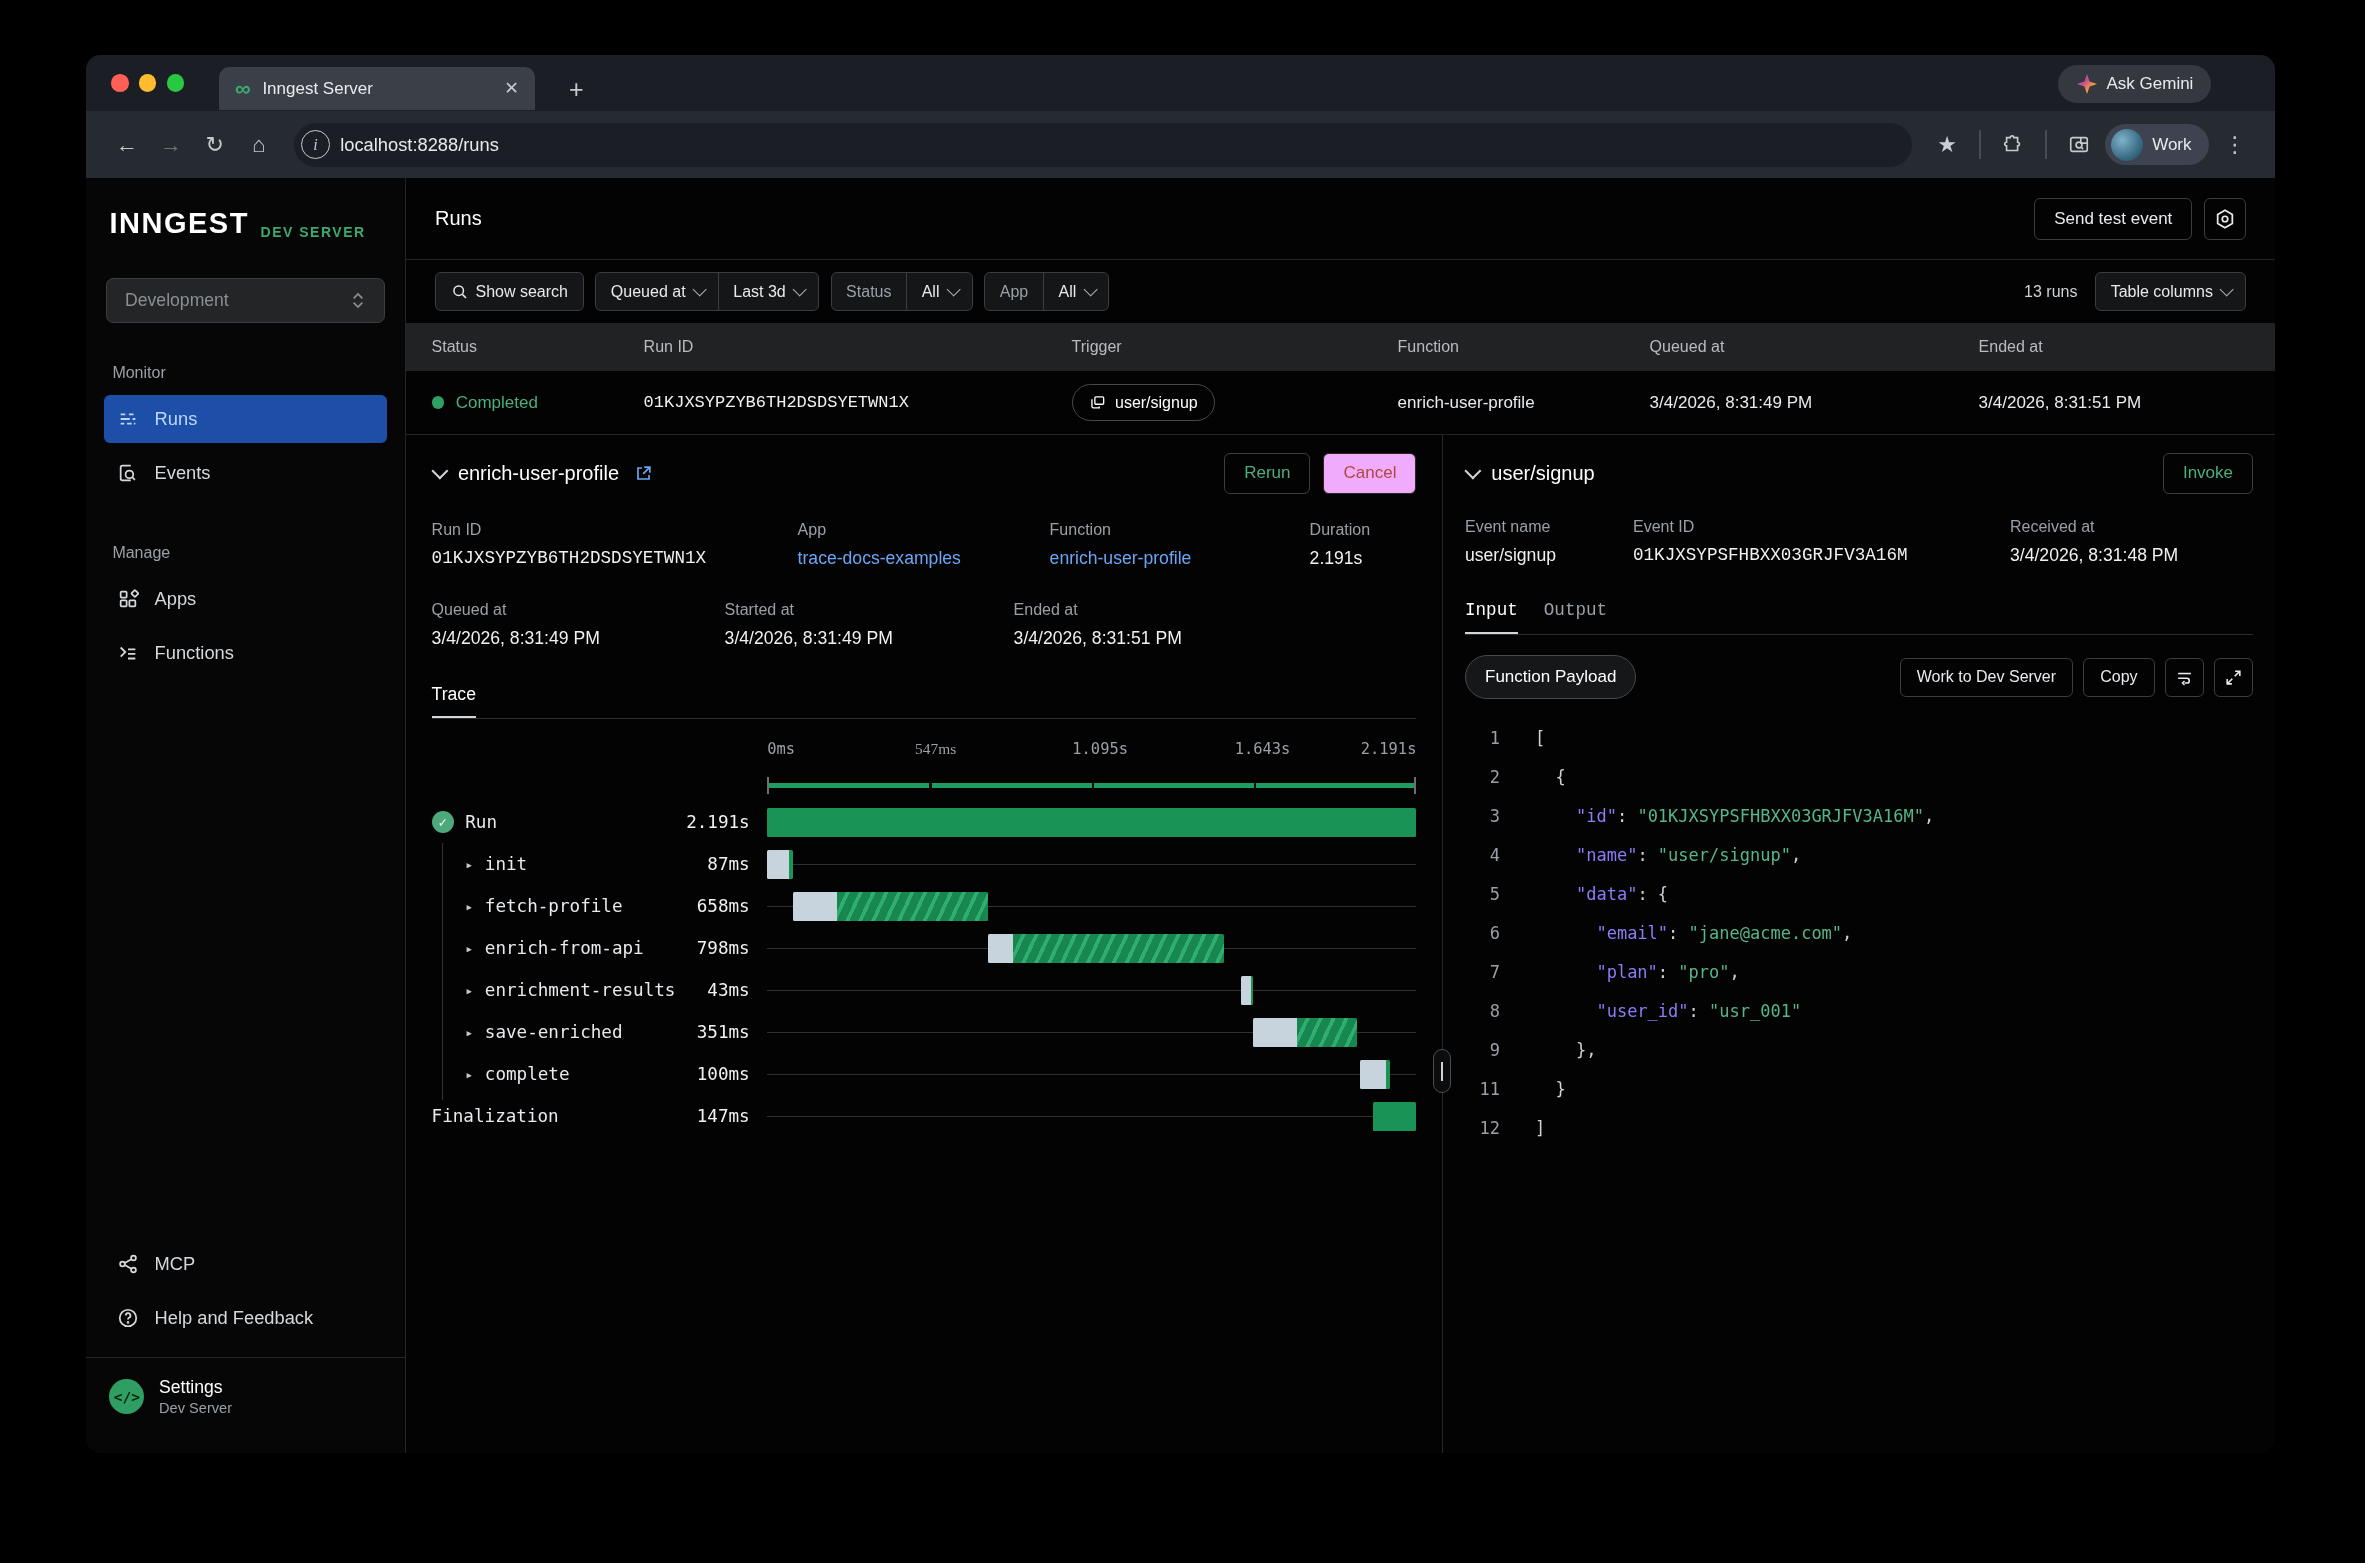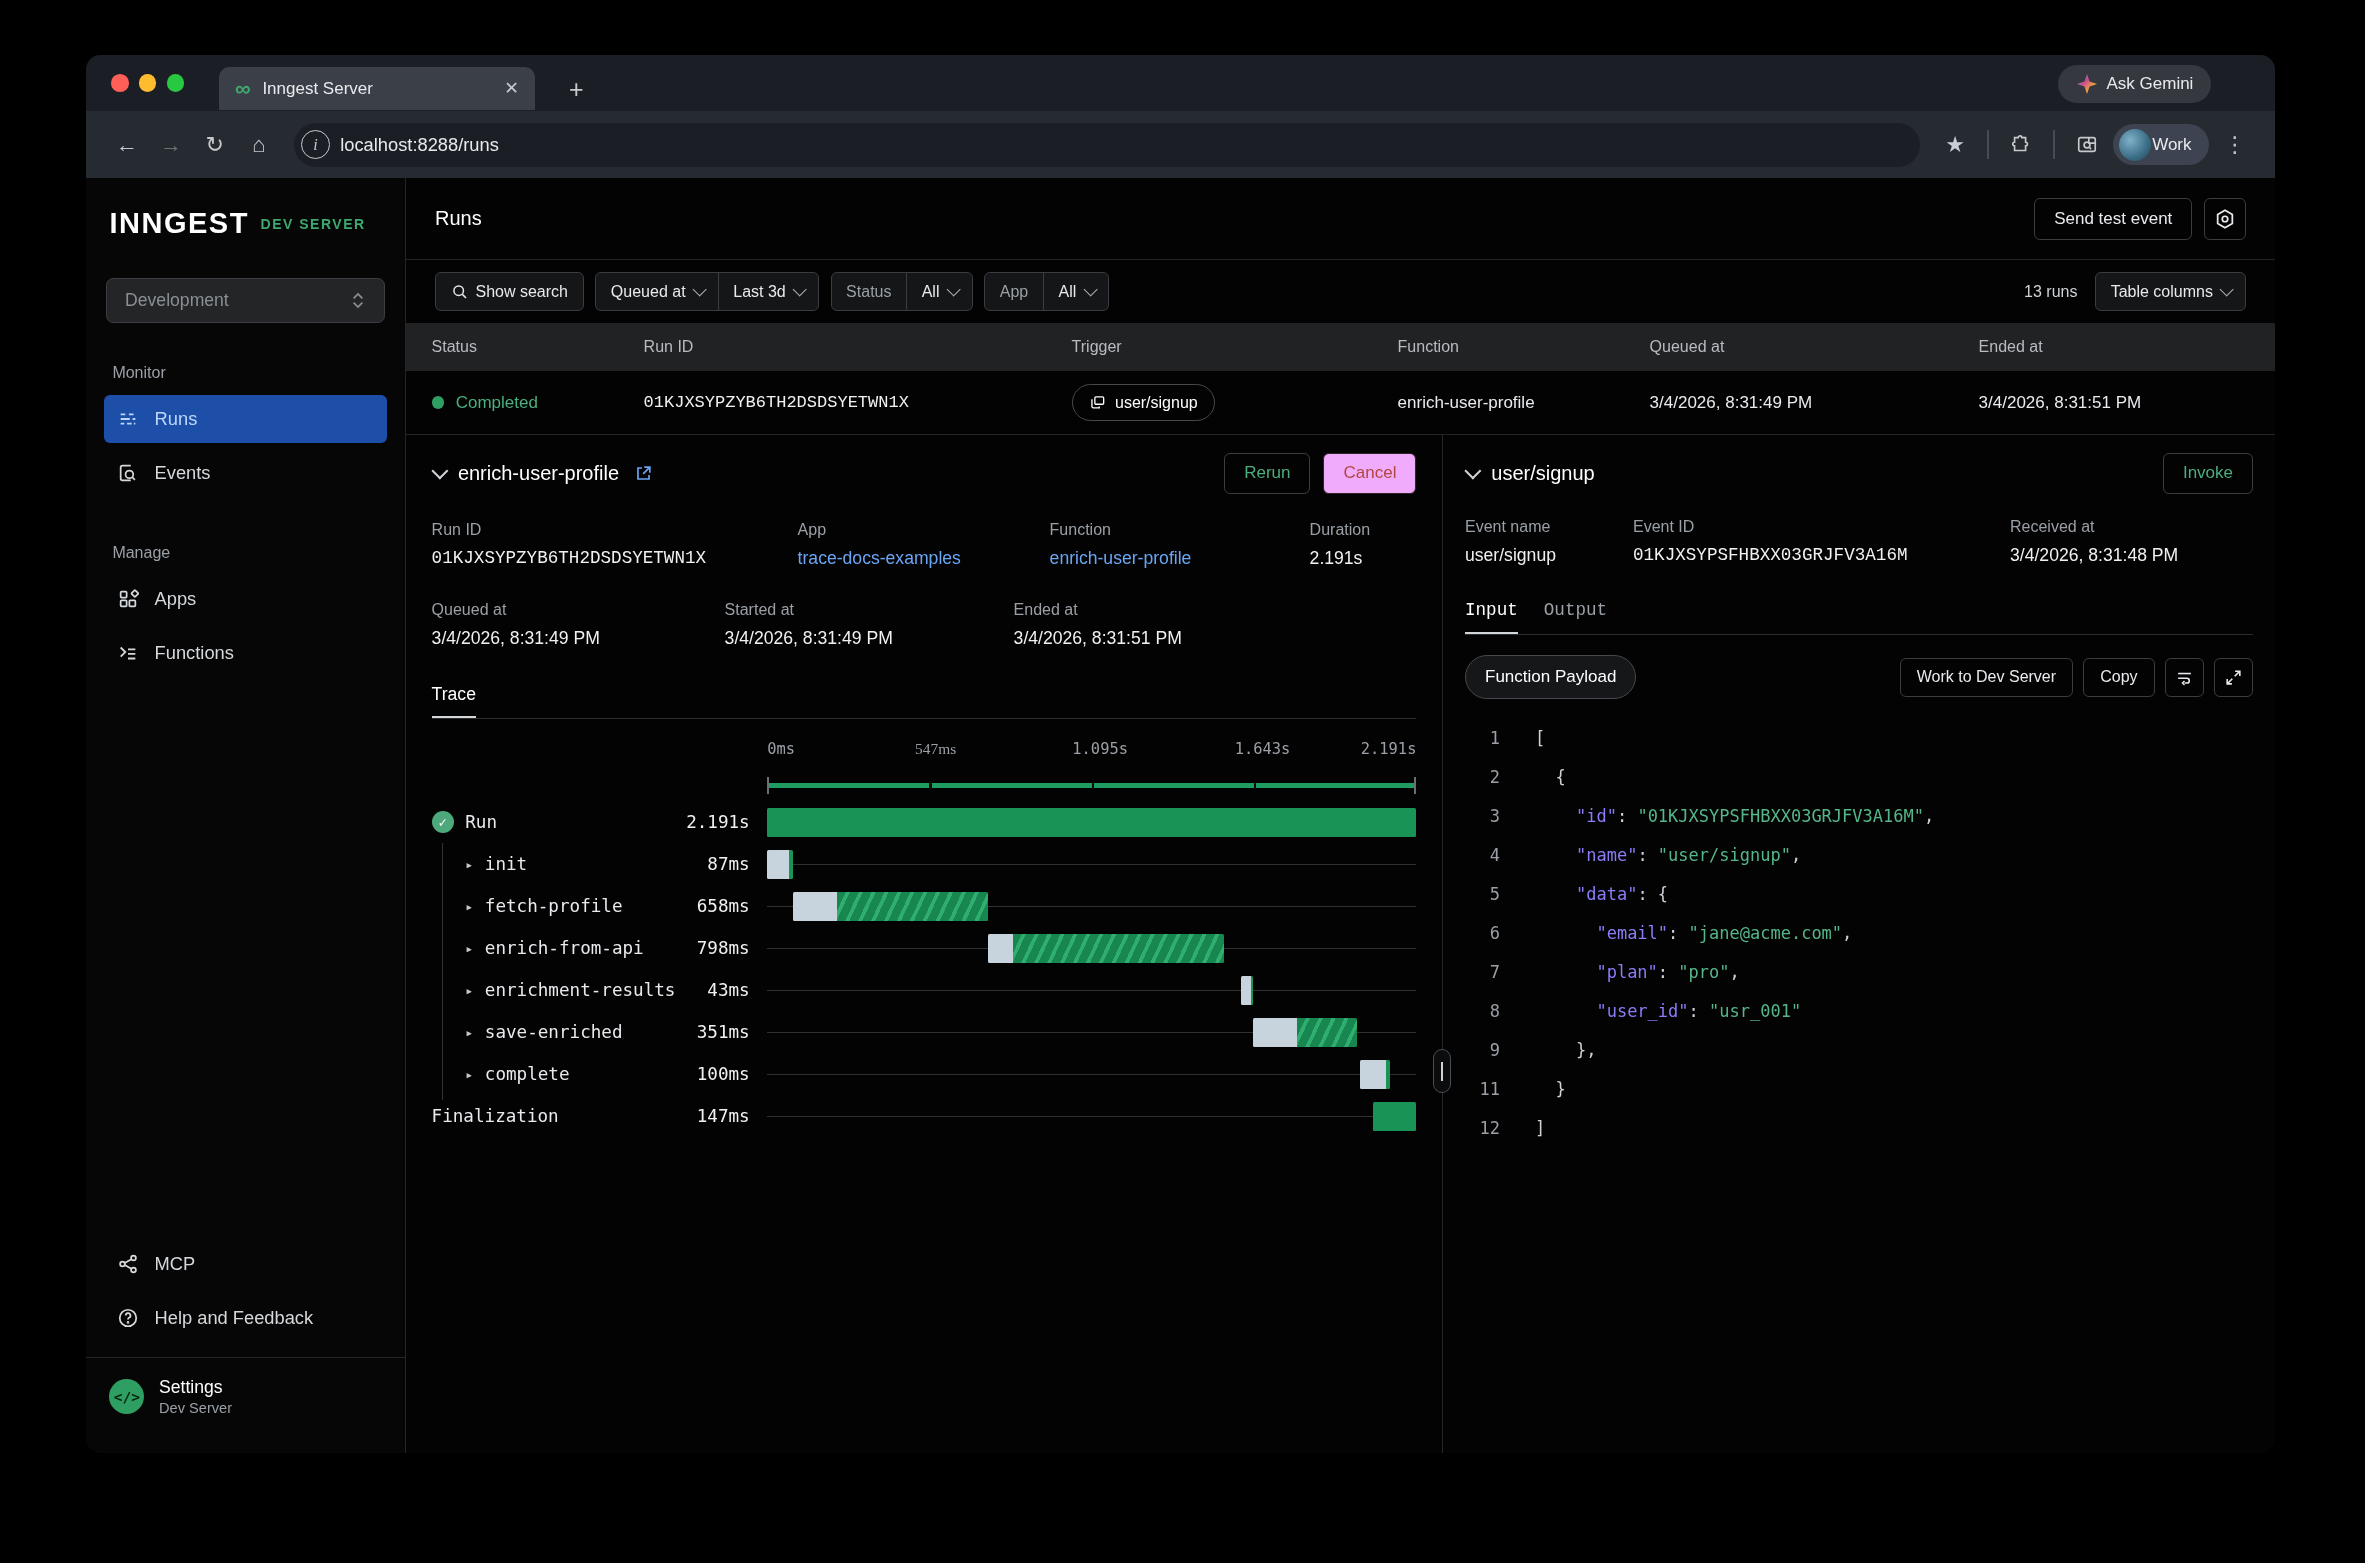--- a/index.html
+++ b/index.html
@@ -23,29 +23,29 @@
 
   .toolbar { height:67px; background:#262a31; display:flex; align-items:center; padding:0 22px; gap:5.9px; flex:none; }
   .nav-ic { width:38px; height:38px; display:flex; align-items:center; justify-content:center; font-size:22px; color:#c6c9ce; border-radius:50%; flex:none; }
   .nav-ic.dim { color:#6f7378; }
   .urlbar { flex:1; height:44px; background:#1b1f25; border-radius:22px; display:flex; align-items:center; margin:0 10.2px; padding:0 7.3px; gap:10.2px; }
   .info-ic { width:29px; height:29px; border:1.8px solid #c6c9ce; border-radius:50%; color:#c6c9ce; font-size:16px; display:flex; align-items:center; justify-content:center; font-family:"Liberation Serif", serif; font-style:italic; }
   .url-text { font-size:18.3px; color:#e8eaed; }
   .tb-right { display:flex; align-items:center; gap:7.3px; flex:none; }
   .vdiv { width:1.5px; height:29px; background:#474b52; margin:0 5.9px; }
   .star { font-size:22px; color:#c9cdd6; }
-  .chip { height:41px; background:#3d4350; border-radius:20.5px; display:flex; align-items:center; gap:1px; padding:0 17.6px 0 5.9px; }
+  .chip { height:41px; background:#3d4350; border-radius:20.5px; display:flex; align-items:center; gap:9px; padding:0 17.6px 0 5.9px; }
   .avatar { width:32px; height:32px; border-radius:50%; background:radial-gradient(circle at 35% 35%, #7fb2c9, #3a6d86 60%, #27414f); }
   .chip span { font-size:17px; color:#e8eaed; }
   .kebab { font-size:22px; color:#c6c9ce; padding:0 7.3px; }
 
   
   .app { flex:1; display:flex; background:#030304; min-height:0; }
   .sidebar { width:320px; background:#060607; border-right:0.7px solid #222528; display:flex; flex-direction:column; padding:29px 17.6px 0; flex:none; }
-  .logo-row { display:flex; align-items:center; gap:11.7px; padding:0 5.9px; }
+  .logo-row { display:flex; align-items:flex-end; gap:11.7px; padding:0 5.9px; }
   .logo { font-size:29px; font-weight:800; letter-spacing:1.5px; color:#fff; }
   .logo-badge { font-size:14px; font-weight:700; letter-spacing:1.5px; color:#3ea86f; }
   .env-select { margin:38px 2.9px 0; height:45px; border:0.7px solid #3c3f43; background:#232527; border-radius:7.3px; display:flex; align-items:center; justify-content:space-between; padding:0 17.6px; }
   .env-select span { color:#8a8f94; font-size:17.6px; }
   .section-label { margin:41px 8.8px 13px; font-size:16px; color:#9aa0a6; }
   .side-item { height:48px; border-radius:5.9px; display:flex; align-items:center; gap:16px; padding:0 13px; margin-bottom:5.9px; color:#d6d9dc; font-size:18.3px; }
   .side-item svg { flex:none; }
   .side-item.active { background:#1d4fa8; color:#bcd7fb; }
   .side-spacer { flex:1; }
   .side-footer { padding-bottom:14.6px; }

